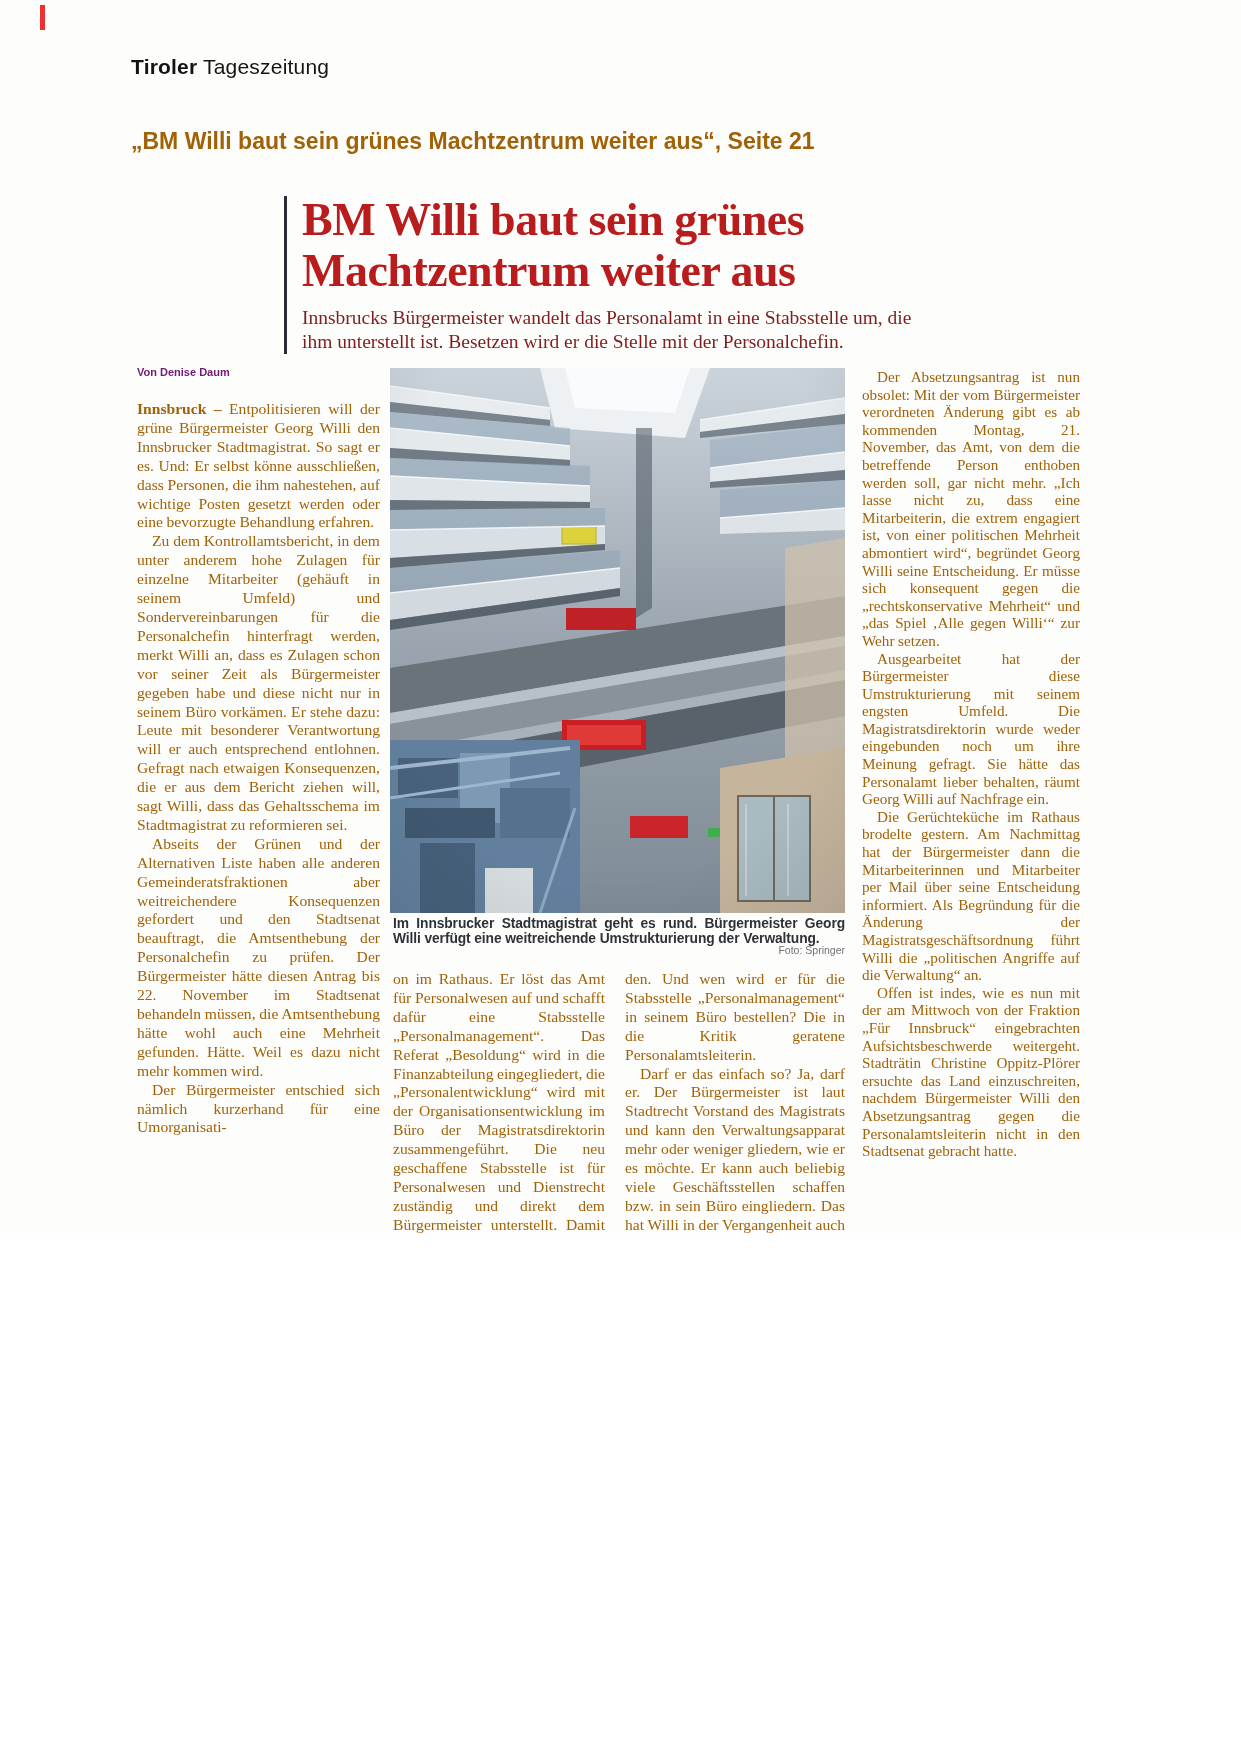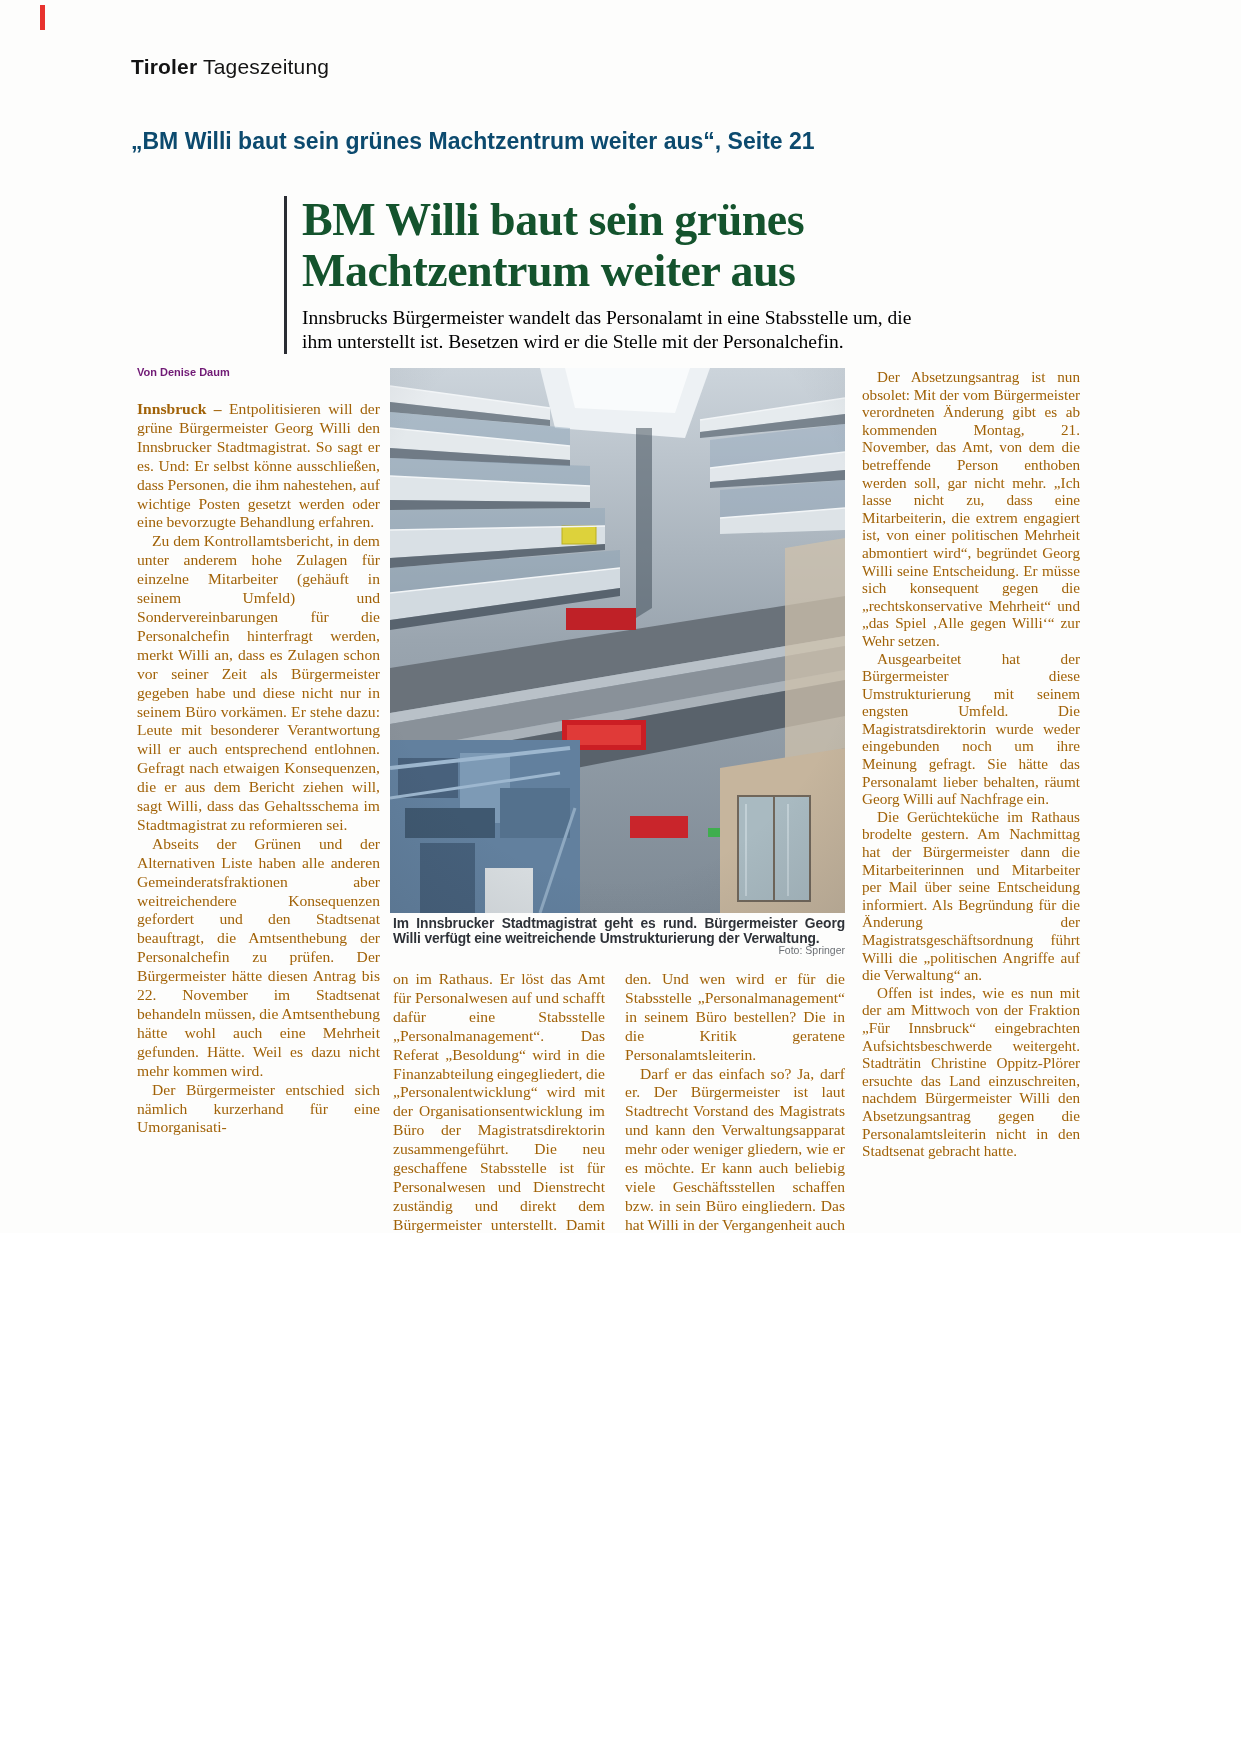--- a/index.html
+++ b/index.html
@@ -9,27 +9,27 @@
     font-family:"Liberation Serif", serif; color:#1f2126;
   }
 
   .reg-mark { position:absolute; left:40px; top:5px; width:5px; height:25px; background:#e8322e; }
 
   .masthead { position:absolute; left:131px; top:55px; font-family:"Liberation Sans", sans-serif;
     font-size:21px; color:#141414; letter-spacing:0.2px; }
   .masthead b { font-weight:700; }
 
   .ref-headline { position:absolute; left:131px; top:128px; width:1000px;
-    font-family:"Liberation Sans", sans-serif; font-weight:700; font-size:23px; color:#0c4a6e; }
+    font-family:"Liberation Sans", sans-serif; font-weight:700; font-size:23px; color:#a16207; }
 
   .headline-rule { position:absolute; left:284px; top:196px; width:3px; height:158px; background:#2a2d33; }
   .headline { position:absolute; left:302px; top:194px; width:700px;
-    font-weight:700; font-size:46px; line-height:51px; letter-spacing:-0.5px; color:#14532d; }
+    font-weight:700; font-size:46px; line-height:51px; letter-spacing:-0.5px; color:#b91c1c; }
   .subhead { position:absolute; left:302px; top:306px; width:620px;
-    font-size:19.5px; line-height:24px; color:#000000; }
+    font-size:19.5px; line-height:24px; color:#7f1d1d; }
 
   .byline { position:absolute; left:137px; top:366px;
     font-family:Liberation Sans, sans-serif; font-weight:700; font-size:11px; color:#701a75; }
 
   .col { position:absolute; text-align:justify; font-size:15.6px; line-height:18.9px;
     color:#a16207; hyphens:auto; -webkit-hyphens:auto; word-spacing:-0.3px; }
   .col p { margin:0; }
   .col p.indent { text-indent:15px; }
   .col b.lead { font-weight:700; }
 

